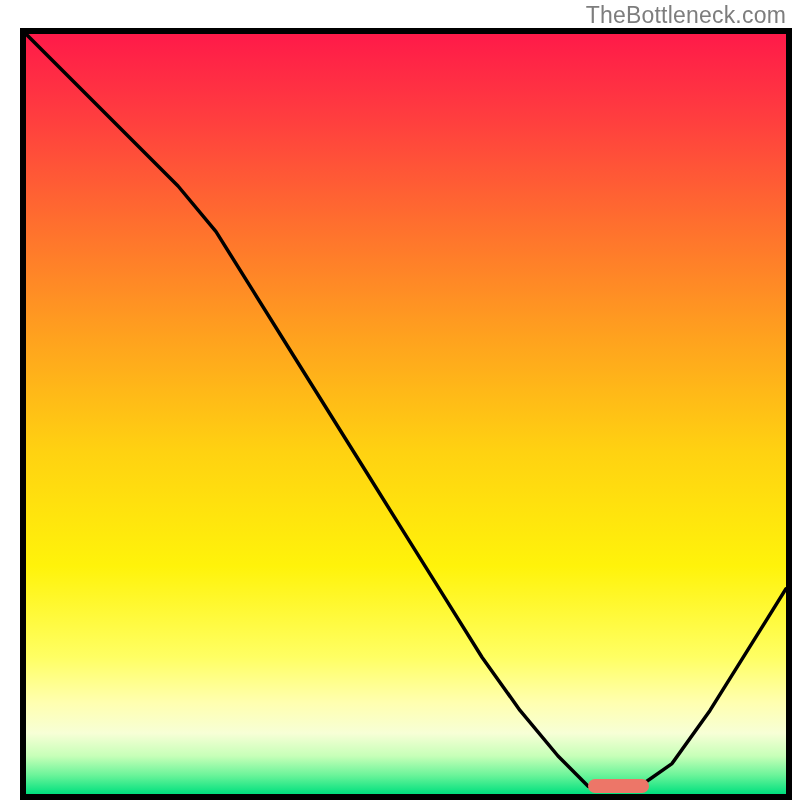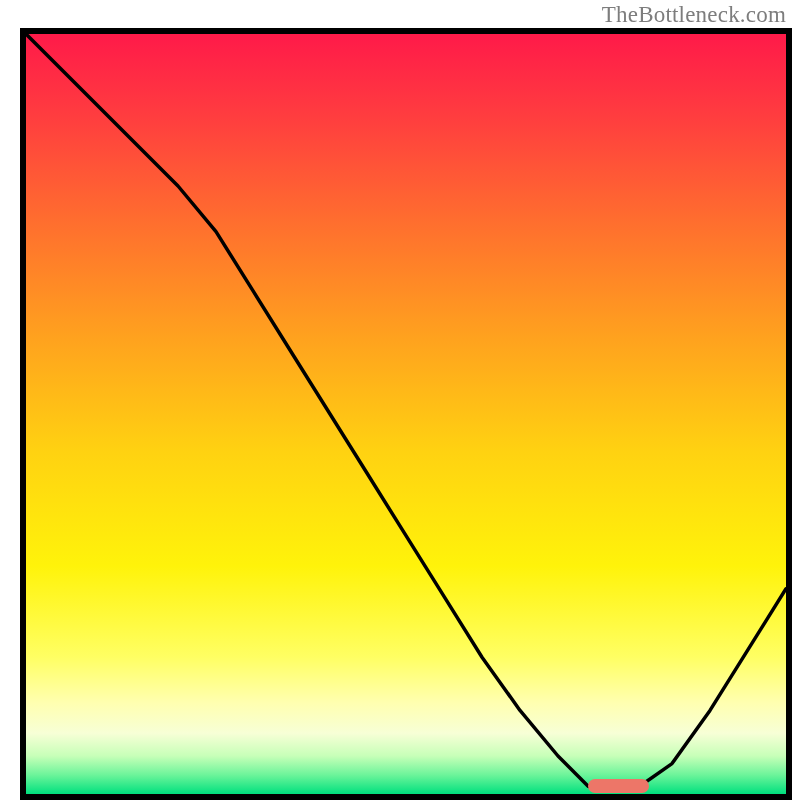--- a/index.html
+++ b/index.html
@@ -8,21 +8,20 @@
     width: 800px;
     height: 800px;
     background: #ffffff;
     font-family: Arial, Helvetica, sans-serif;
     overflow: hidden;
   }
   .container {
     position: relative;
     width: 800px;
     height: 800px;
-    font-family: Liberation Serif, serif;
   }
   .watermark {
     position: absolute;
     top: 2px;
     right: 14px;
     color: #7d7d7d;
     font-size: 23px;
     font-weight: 500;
     letter-spacing: 0.2px;
     user-select: none;

